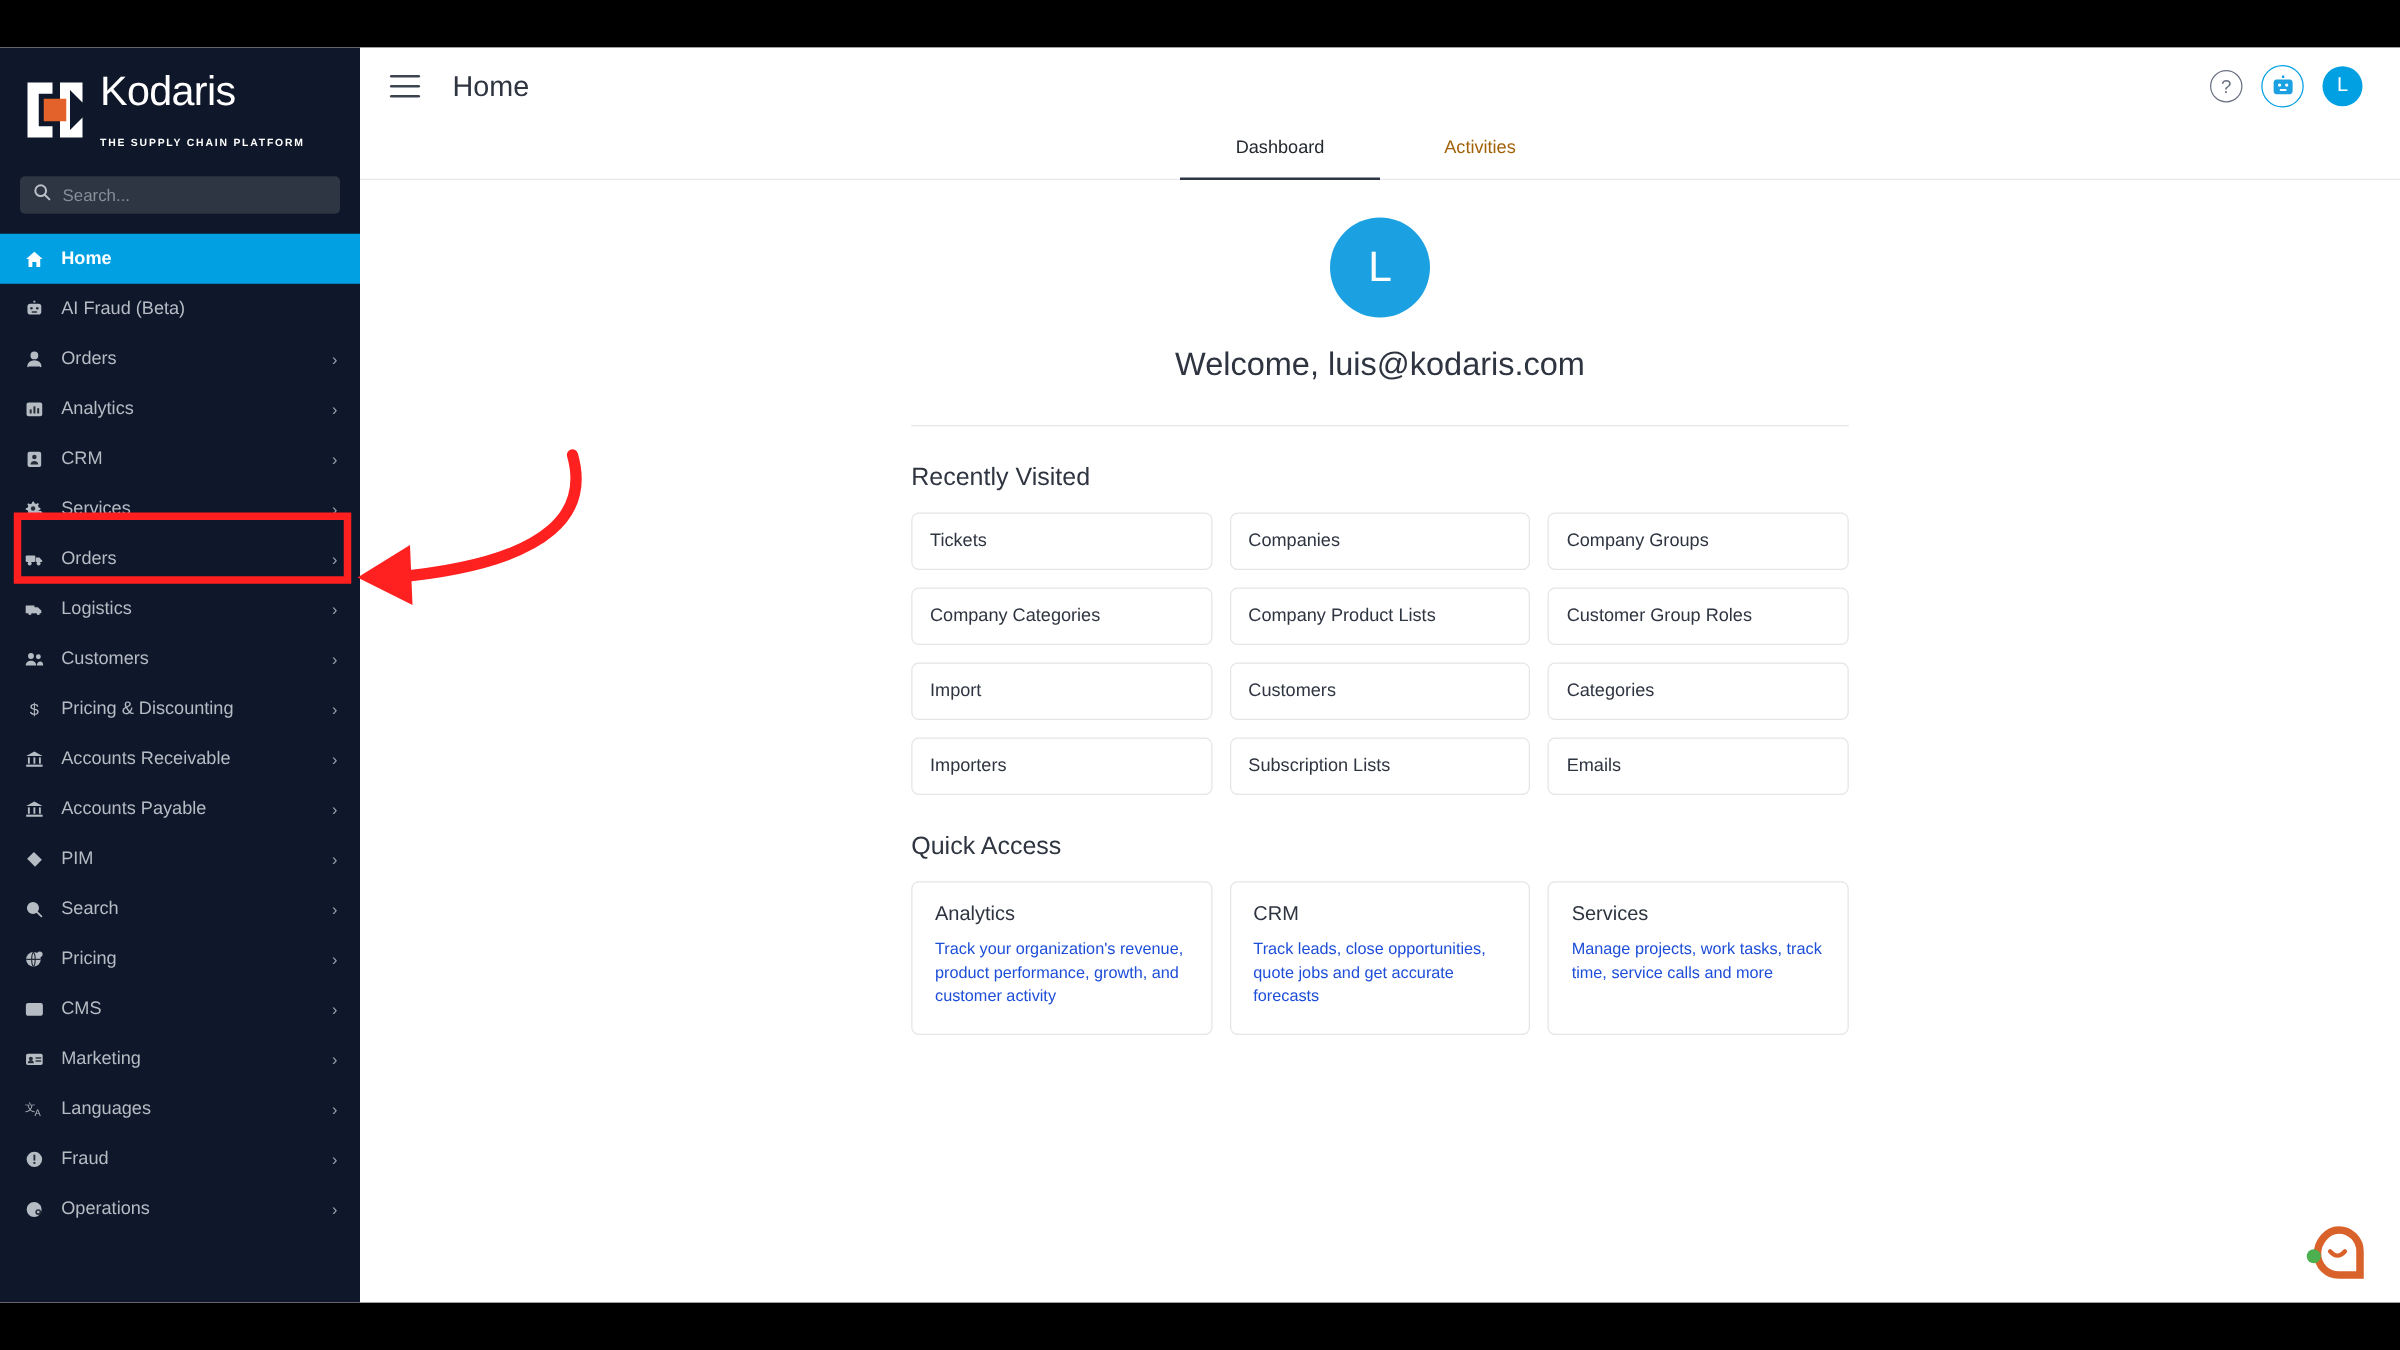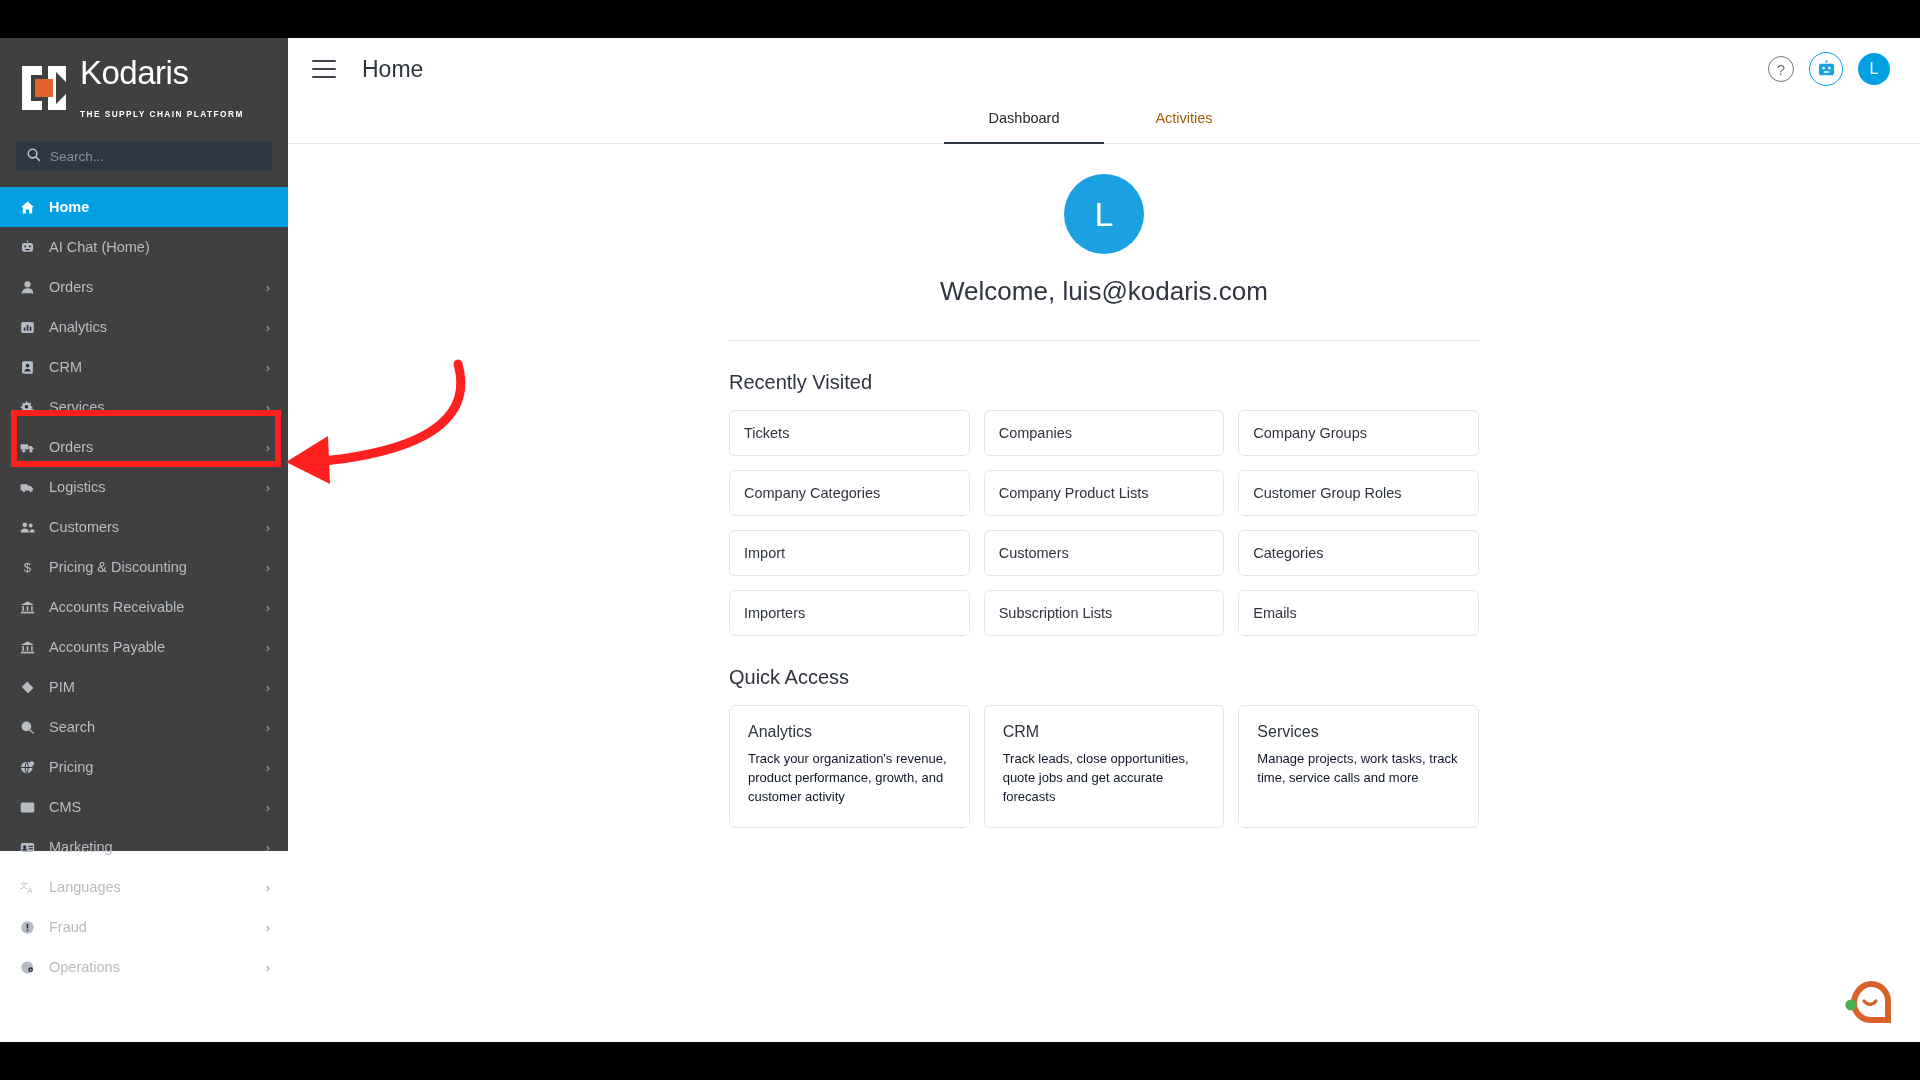--- a/index.html
+++ b/index.html
@@ -20,22 +20,22 @@
     left: 0; top: 38px;
     width: 1920px; height: 1004px;
     background: #ffffff;
     overflow: hidden;
   }
 
   
   .sidebar {
     position: absolute;
     left: 0; top: 0;
-    width: 288px; height: 813px;
-    background: #404040;
+    width: 288px; height: 1004px;
+    background: #0f172a;
   }
   .brand {
     height: 99px;
     display: flex;
     align-items: center;
     padding-left: 18px;
   }
   .brand-mark {
     width: 52px; height: 52px;
     position: relative;
@@ -272,21 +272,21 @@
     background: #fff;
     cursor: pointer;
   }
   .qa-title {
     font-size: 16px;
     color: #2e3440;
     margin-bottom: 9px;
   }
   .qa-desc {
     font-size: 13px;
-    color: #0f172a;
+    color: #1d4ed8;
     line-height: 1.45;
   }
 
   
   .anno-box {
     position: absolute;
     left: 11px;
     top: 372px;
     width: 270px;
     height: 57px;
@@ -362,21 +362,21 @@
         <div class="nav-item">
           <span class="nav-ico">
             <svg width="15" height="15" viewBox="0 0 16 16">
                 <path d="M7.2 0.6h1.6v1.6h-1.6z"></path>
                 <rect x="2.1" y="3.1" width="11.8" height="9.3" rx="2.4"></rect>
                 <circle cx="5.5" cy="7" r="1.1" fill="#252d38"></circle>
                 <circle cx="10.5" cy="7" r="1.1" fill="#252d38"></circle>
                 <rect x="5.6" y="9.6" width="4.8" height="1.3" rx="0.6" fill="#252d38"></rect>
               </svg>
           </span>
-          <span class="nav-label">AI Chat (Home)</span>
+          <span class="nav-label">AI Fraud (Beta)</span>
         </div>
 
         <div class="nav-item">
           <span class="nav-ico">
             <svg width="15" height="15" viewBox="0 0 16 16" fill="none" stroke="#b6bcc4" stroke-width="1.25">
                 <circle cx="8" cy="4.6" r="2.7"></circle>
                 <path d="M2.6 14c0-3 2.5-4.7 5.4-4.7S13.4 11 13.4 14" stroke-linecap="round"></path>
               </svg>
           </span>
           <span class="nav-label">Orders</span>

